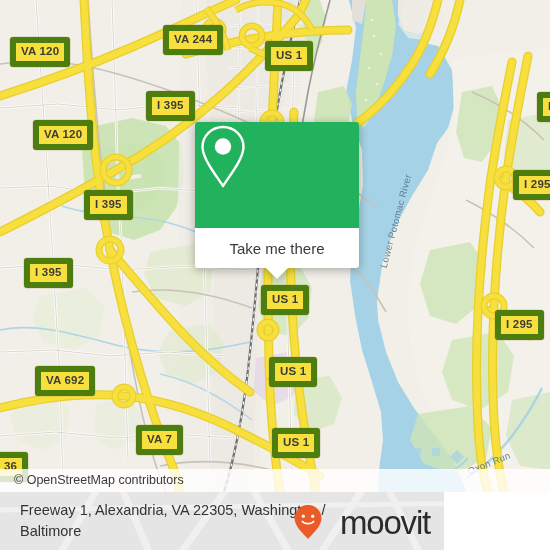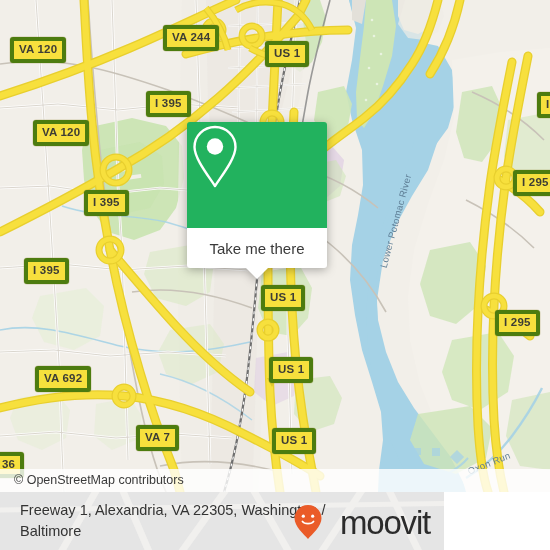--- a/index.html
+++ b/index.html
@@ -11,21 +11,21 @@
   
   #map {
     position:absolute; left:0; top:0; width:550px; height:492px;
     background:#f2efe9; overflow:hidden;
   }
   #map svg { position:absolute; left:0; top:0; }
 
   .shield {
     position:absolute;
     background:#f7e03d;
-    border:4px solid #4d7c0f;
+    border:6px solid #4d7c0f;
     border-radius:3px;
     color:#3d3d35;
     font-family:"Liberation Sans", sans-serif;
     font-weight:bold;
     font-size:11.5px;
     line-height:15px;
     padding:1px 5px 2px 5px;
     white-space:nowrap;
     letter-spacing:0.2px;
     box-shadow:0 0 0 0.5px rgba(150,140,60,.35);
@@ -35,21 +35,21 @@
     position:absolute;
     color:#5f7f96;
     font-size:9.5px;
     font-family:"Liberation Sans", sans-serif;
     white-space:nowrap;
     letter-spacing:.3px;
   }
 
   
   #callout {
-    position:absolute; left:187px; top:122px; width:140px;
+    position:absolute; left:195px; top:122px; width:164px;
     filter:drop-shadow(0 2px 5px rgba(0,0,0,.3));
     text-align:right;
   }
   #callout .green {
     background:#22b25e; height:106px; border-radius:3px 3px 0 0;
     display:flex; align-items:center; justify-content:center;
   }
   #callout .white {
     background:#ffffff; height:40px; border-radius:0 0 3px 3px;
     display:flex; align-items:center; justify-content:center;

